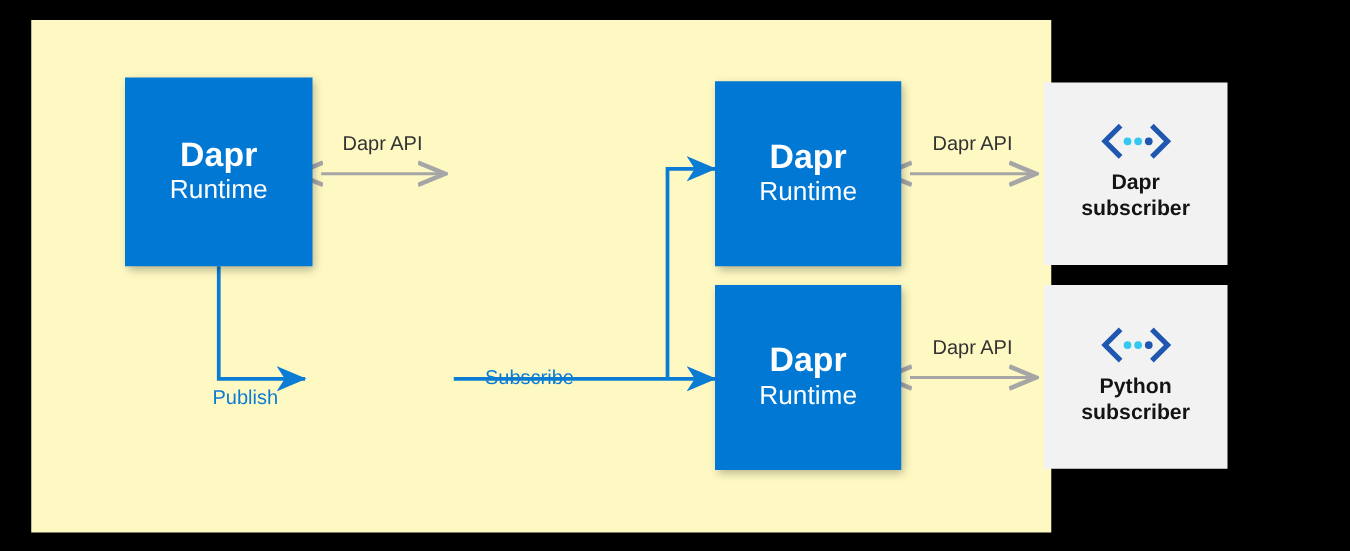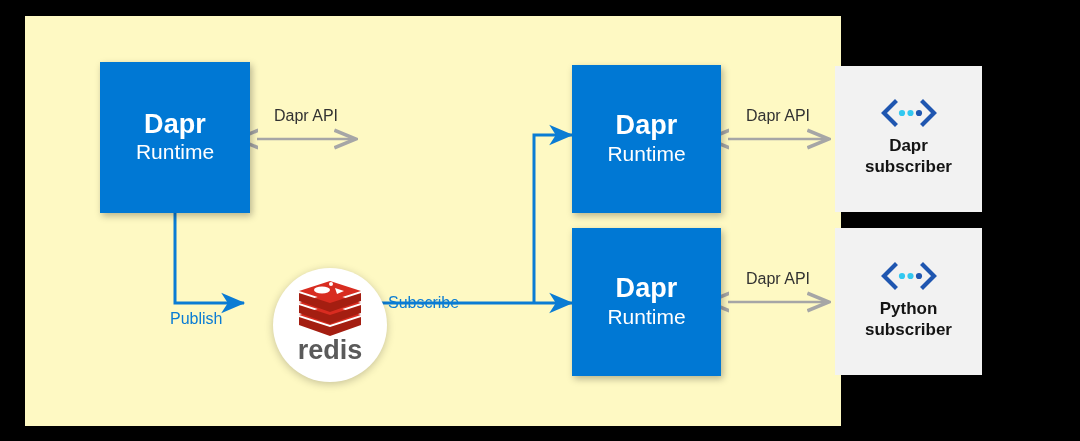--- a/index.html
+++ b/index.html
@@ -145,38 +145,20 @@
 
       <line x1="703" y1="286" x2="803" y2="286" stroke="#A6A6A6" stroke-width="2.4" marker-start="url(#grayArrowStart)" marker-end="url(#grayArrowEnd)"></line>
     </svg>
 
     <div class="node dapr-box" style="left:75px; top:46px; width:150px; height:151px;">
       <div class="dapr-title">Dapr</div>
       <div class="dapr-sub">Runtime</div>
     </div>
 
 
-    <div class="redis-circle">
-      <svg width="78" height="80" viewBox="0 0 78 80">
-
-        <g>
-          <path d="M39,42 L70,32 L70,40 L39,51 L8,40 L8,32 Z" fill="#A41E11"></path>
-          <path d="M39,40 L70,30 L39,20 L8,30 Z" fill="#D82C20"></path>
-          <path d="M39,30 L70,20 L70,28 L39,39 L8,28 L8,20 Z" fill="#A41E11"></path>
-          <path d="M39,28 L70,18 L39,8 L8,18 Z" fill="#D82C20"></path>
-          <path d="M39,18 L70,8 L70,16 L39,27 L8,16 L8,8 Z" fill="#A41E11"></path>
-          <path d="M39,16 L70,6 L39,-4 L8,6 Z" fill="#D82C20"></path>
-
-          <ellipse cx="31" cy="5" rx="8" ry="3.4" fill="#ffffff"></ellipse>
-          <path d="M44,3 L53,6 L46,9 Z" fill="#ffffff"></path>
-          <circle cx="40" cy="-1" r="2" fill="#ffffff"></circle>
-        </g>
-        <text x="39" y="74" text-anchor="middle" fill="#5A5A5A" font-family="Liberation Sans, sans-serif" font-size="27" font-weight="bold">redis</text>
-      </svg>
-    </div>
 
     <div class="node dapr-box" style="left:547px; top:49px; width:149px; height:148px;">
       <div class="dapr-title">Dapr</div>
       <div class="dapr-sub">Runtime</div>
     </div>
 
     <div class="node dapr-box" style="left:547px; top:212px; width:149px; height:148px;">
       <div class="dapr-title">Dapr</div>
       <div class="dapr-sub">Runtime</div>
     </div>

